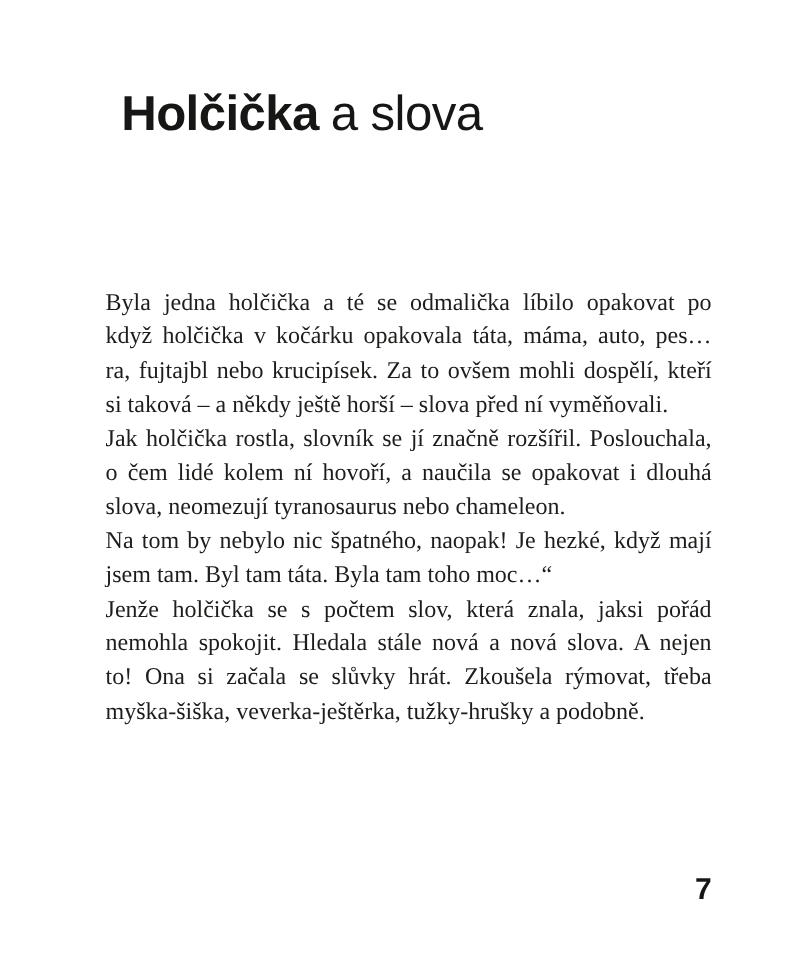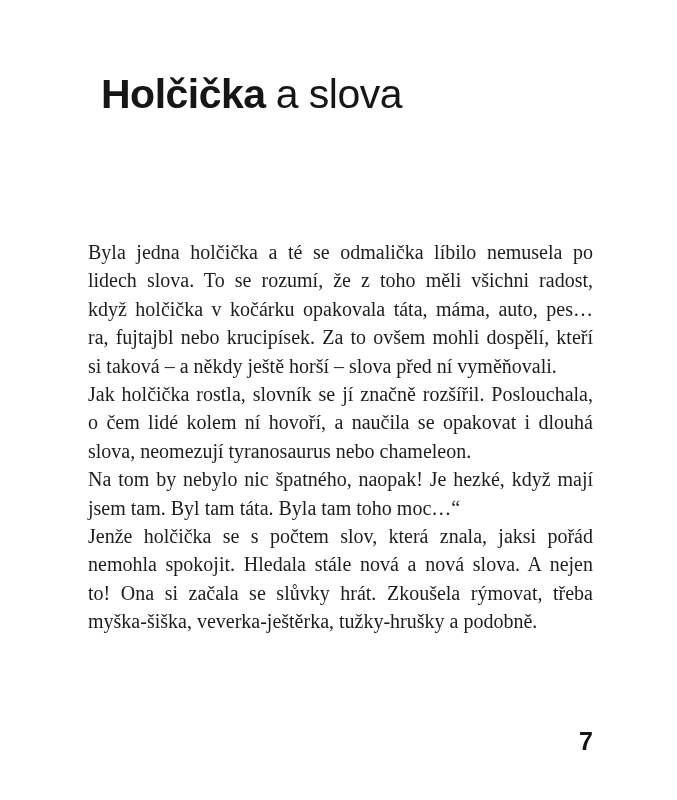--- a/index.html
+++ b/index.html
@@ -65,22 +65,21 @@
   }
 </style>
 </head>
 <body>
 
 <div class="page">
 
   <h1 class="chapter-title"><span class="t-bold">Holčička</span><span class="t-regular">a slova</span></h1>
 
   <div class="body-text">
-      <div class="line just">Byla jedna holčička a té se odmalička líbilo nemusela po</div>
-      <div class="line just">lidech slova. To se rozumí, že z toho měli všichni radost,</div>
+      <div class="line just">Byla jedna holčička a té se odmalička líbilo opakovat po</div>
       <div class="line just">když holčička v kočárku opakovala táta, máma, auto, pes…</div>
       <div class="line just">ra, fujtajbl nebo krucipísek. Za to ovšem mohli dospělí, kteří</div>
       <div class="line">si taková – a někdy ještě horší – slova před ní vyměňovali.</div>
       <div class="line just">Jak holčička rostla, slovník se jí značně rozšířil. Poslouchala,</div>
       <div class="line just">o čem lidé kolem ní hovoří, a naučila se opakovat i dlouhá</div>
       <div class="line">slova, neomezují tyranosaurus nebo chameleon.</div>
       <div class="line just">Na tom by nebylo nic špatného, naopak! Je hezké, když mají</div>
       <div class="line">jsem tam. Byl tam táta. Byla tam toho moc…“</div>
       <div class="line just">Jenže holčička se s počtem slov, která znala, jaksi pořád</div>
       <div class="line just">nemohla spokojit. Hledala stále nová a nová slova. A nejen</div>

